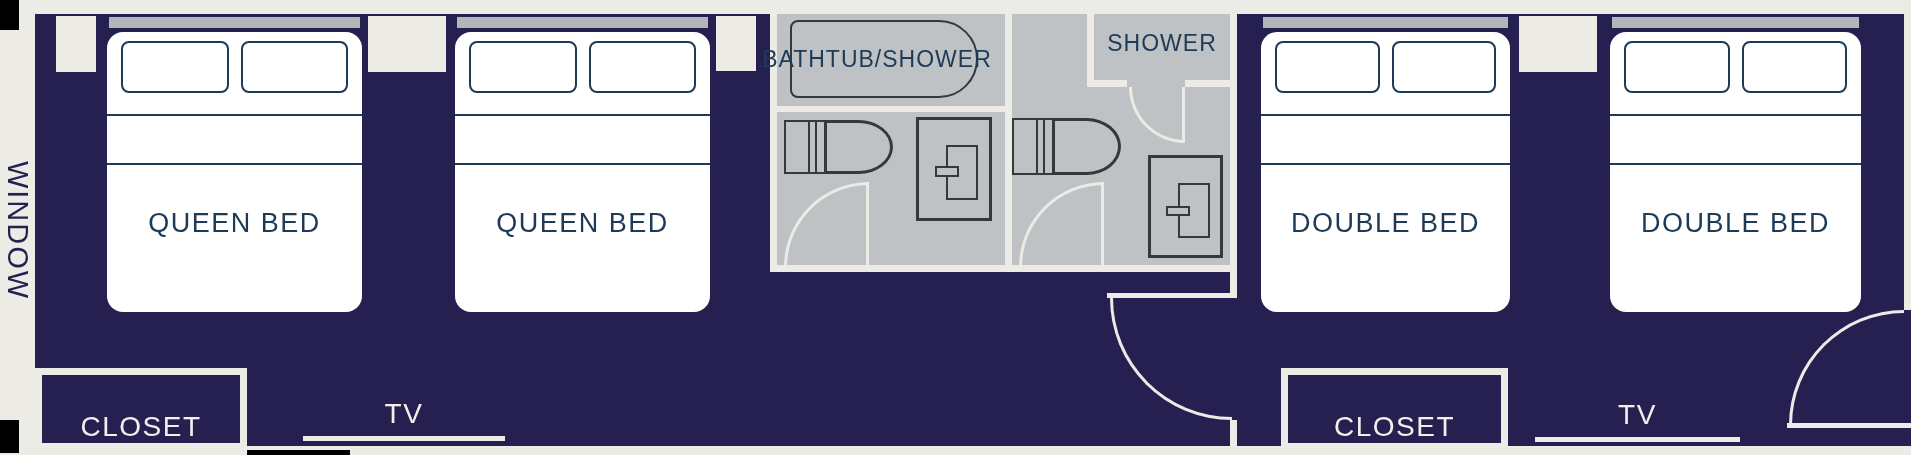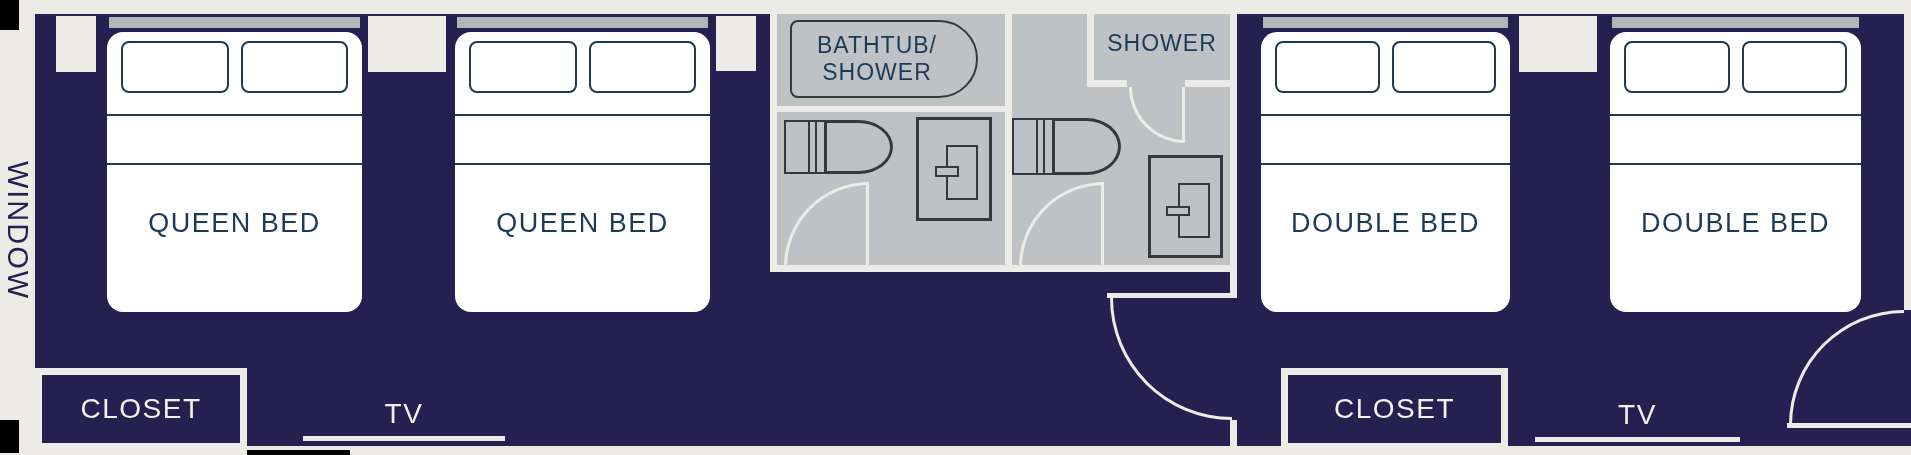--- a/index.html
+++ b/index.html
@@ -17,37 +17,37 @@
   .bed { background: var(--white); border-radius: 16px; }
   .pillow { top: 9px; height: 52px; background: var(--white); border: 2px solid var(--line); border-radius: 8px; }
   .pl { left: 14px; width: calc(50% - 20px); }
   .pr { right: 14px; width: calc(50% - 20px); }
   .sheet { left: 0; right: 0; top: 82px; height: 51px; border-top: 2px solid var(--line); border-bottom: 2px solid var(--line); }
   .bedlabel { left: 0; right: 0; top: 176px; text-align: center; color: var(--line); font-size: 27px; letter-spacing: 1.5px; }
 
   
   .bathfloor { background: var(--bathfloor); }
   .tub { border: 2px solid var(--fixture); border-radius: 8px 40px 40px 8px;
-         display: flex; flex-direction: column; align-items: center; justify-content: center; padding-right: 14px; }
+         display: flex; flex-direction: row; align-items: center; justify-content: center; padding-right: 14px; }
   .bathtext { color: var(--line); font-size: 23px; letter-spacing: 1px; line-height: 27px; text-align: center; }
   .tank { border: 2px solid var(--fixture); }
   .tline { top: 0; height: 100%; width: 2px; background: var(--fixture); }
   .bowl { border: 3px solid var(--fixture); border-radius: 0 50% 50% 0 / 0 50% 50% 0; }
   .vanity { border: 3px solid var(--fixture); }
   .vsink { border: 2px solid var(--fixture); }
   .vtap { border: 2px solid var(--fixture); background: var(--bathfloor); }
 
   
   .arc-tl { border-top: 3px solid var(--wall); border-left: 3px solid var(--wall); border-top-left-radius: 100% 100%; }
   .arc-bl { border-bottom: 3px solid var(--wall); border-left: 3px solid var(--wall); border-bottom-left-radius: 100% 100%; }
   .leaf-r { border-right: 3px solid var(--wall); }
   .leaf { background: var(--wall); }
 
   
-  .outbox { border: 7px solid var(--wall); display: flex; align-items: center; justify-content: center; }
+  .outbox { border: 7px solid var(--wall); display: flex; align-items: flex-end; justify-content: center; }
   .lightlabel { color: var(--lightlabel); font-size: 28px; letter-spacing: 1.5px; }
   .tvtext { text-align: center; }
   .tvline { background: var(--wall); }
 
   
   .windowstrip { display: flex; align-items: center; justify-content: center; }
   .windowtext { transform: rotate(90deg); white-space: nowrap; color: var(--navy); font-size: 29px; letter-spacing: 2px; }
 </style>
 </head>
 <body>

